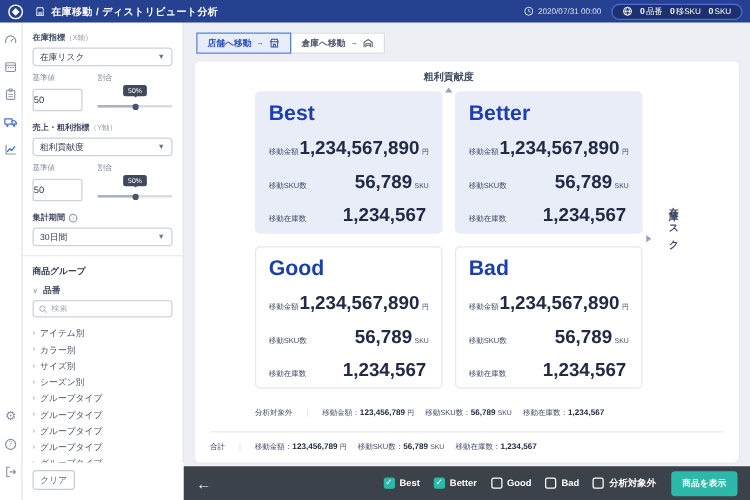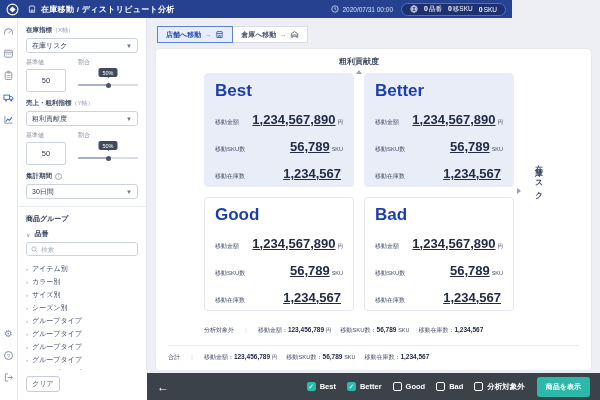--- a/index.html
+++ b/index.html
@@ -1,20 +1,20 @@
 <!DOCTYPE html>
 <html><head>
 <meta charset="utf-8">
 <style>
   * { margin:0; padding:0; box-sizing:border-box; }
   html,body { width:600px; height:400px; font-family:"Liberation Sans","DejaVu Sans",sans-serif; background:#edeff4; overflow:hidden; }
   b { font-weight:bold; }
 
   
-  #topbar { position:absolute; left:0; top:0; width:512px; height:18px; background:#25418f; display:flex; align-items:center; padding:0 6px; z-index:30; }
+  #topbar { position:absolute; left:0; top:0; width:600px; height:18px; background:#25418f; display:flex; align-items:center; padding:0 6px; z-index:30; }
   .logo-wrap { width:13px; height:13px; margin-right:8px; display:flex; align-items:center; }
   .tb-store { margin-right:4px; display:flex; }
   #topbar .title { color:#fff; font-size:8px; font-weight:bold; letter-spacing:.3px; }
   #topbar .spacer { flex:1; }
   .tb-clock { display:flex; align-items:center; gap:3px; color:#d7e0f6; font-size:6.5px; margin-right:8px; }
   .tb-pill { display:flex; align-items:center; gap:6px; background:#1c316e; border:1px solid #4b6fd6; border-radius:8px; height:13px; padding:0 8px; color:#fff; font-size:6.5px; }
   .tb-pill .stat b { font-size:7px; margin-right:1px; }
 
   
   #rail { position:absolute; left:0; top:18px; width:18px; bottom:0; background:#fff; border-right:1px solid #e4e7ed; display:flex; flex-direction:column; align-items:center; padding:8px 0 6px; z-index:20; }
@@ -26,21 +26,21 @@
 
   
   #sidebar { position:absolute; left:18px; top:18px; width:129px; bottom:0; background:#fff; border-right:1px solid #dfe3ea; padding:8px 8px 30px; z-index:10; }
   .sec-label { font-size:6.5px; font-weight:bold; color:#3d4a63; margin-bottom:3px; }
   .sec-label .axis { color:#98a1b4; font-weight:normal; font-size:6px; }
   .select { height:15px; border:1px solid #ccd3de; border-radius:3px; display:flex; align-items:center; justify-content:space-between; padding:0 5px; font-size:7px; color:#2e3a53; margin-bottom:5px; background:#fff; }
   .select .chev { color:#6b7690; font-size:6px; }
   .param-row { display:flex; margin-bottom:7px; }
   .plabel { font-size:6px; color:#7d8699; margin-bottom:2px; }
   .param-left { width:42px; }
-  .pinput { width:40px; height:23px; border:1px solid #ccd3de; border-radius:2px; text-align:center; font-size:7.5px; color:#2e3a53; font-family:inherit; }
+  .pinput { width:40px; height:18px; border:1px solid #ccd3de; border-radius:2px; font-size:7.5px; color:#2e3a53; font-family:inherit; }
   .param-right { margin-left:10px; flex:1; }
   .slider { position:relative; height:22px; margin-top:2px; }
   .slider .track { position:absolute; left:0; right:0; top:15px; height:2px; background:#d9dde5; border-radius:1px; }
   .slider .fill { position:absolute; left:0; width:50%; top:15px; height:2px; background:#aab2c2; border-radius:1px; }
   .slider .thumb { position:absolute; left:50%; top:13.5px; width:5px; height:5px; margin-left:-2.5px; background:#4a5568; border-radius:50%; }
   .slider .tip { position:absolute; left:50%; transform:translateX(-50%); top:-1px; background:#414a5c; color:#fff; font-size:5.5px; padding:1.5px 4px; border-radius:2px; }
   .slider .tip:after { content:""; position:absolute; left:50%; margin-left:-2px; bottom:-3px; border:2px solid transparent; border-top-color:#414a5c; }
   .period-label { display:flex; align-items:center; gap:3px; }
   .info-ic { width:7px; height:7px; border:1px solid #9aa3b5; border-radius:50%; color:#9aa3b5; font-size:4.5px; display:inline-flex; align-items:center; justify-content:center; font-weight:normal; }
   .divider { border-top:1px solid #e8ebf0; margin:7px -8px 7px; }
@@ -66,21 +66,21 @@
   #panel { position:absolute; left:9px; right:9px; top:31px; bottom:3px; background:#fff; border-radius:4px; box-shadow:0 0 0 1px #e7eaf0; }
   #yaxis-title { position:absolute; left:48px; top:7px; width:310px; text-align:center; font-size:8px; color:#3d4a63; font-weight:bold; }
   #quad-grid { position:absolute; left:48px; top:24px; width:310px; display:grid; grid-template-columns:150px 150px; gap:10px; }
   .card { height:114px; border-radius:4px; padding:8px 10px; background:#fff; border:1px solid #e3e7ef; }
   .card.hl { background:#e9edf8; border:1px solid #e9edf8; }
   .qtitle { font-size:17px; font-weight:bold; color:#1d3fae; line-height:1.1; }
   .qrows { margin-top:9px; }
   .qrow { display:flex; justify-content:space-between; align-items:baseline; margin-top:9px; }
   .qrow:first-child { margin-top:0; }
   .qlabel { font-size:6px; color:#3f4b66; }
-  .qval b { font-size:13px; color:#222c45;text-decoration:underline; }
+  .qval b { font-size:15px; color:#222c45; }
   .qunit { font-size:5.5px; color:#3f4b66; margin-left:2px; }
   #yaxis-arrow { position:absolute; left:200px; top:18px; width:0; height:0; border:3px solid transparent; border-bottom:4px solid #9aa3b5; }
   #xaxis-arrow { position:absolute; left:361px; top:139px; width:0; height:0; border:3px solid transparent; border-left:4px solid #9aa3b5; }
   #risk-label { position:absolute; left:376px; top:110px; writing-mode:vertical-rl; font-size:8px; color:#3f4b66; letter-spacing:2px; font-weight:bold; }
   .sumrow { position:absolute; left:48px; display:flex; align-items:baseline; gap:9px; font-size:6px; color:#3f4b66; white-space:nowrap; }
   .sumrow .sep { color:#c3c9d4; }
   .sumrow b { font-size:6.5px; color:#222c45; }
   .sumrow .u { font-size:5.5px; }
   #excluded-row { top:277px; }
   #panel-divider { position:absolute; left:12px; right:12px; top:296px; border-top:1px solid #e8ebf0; }

